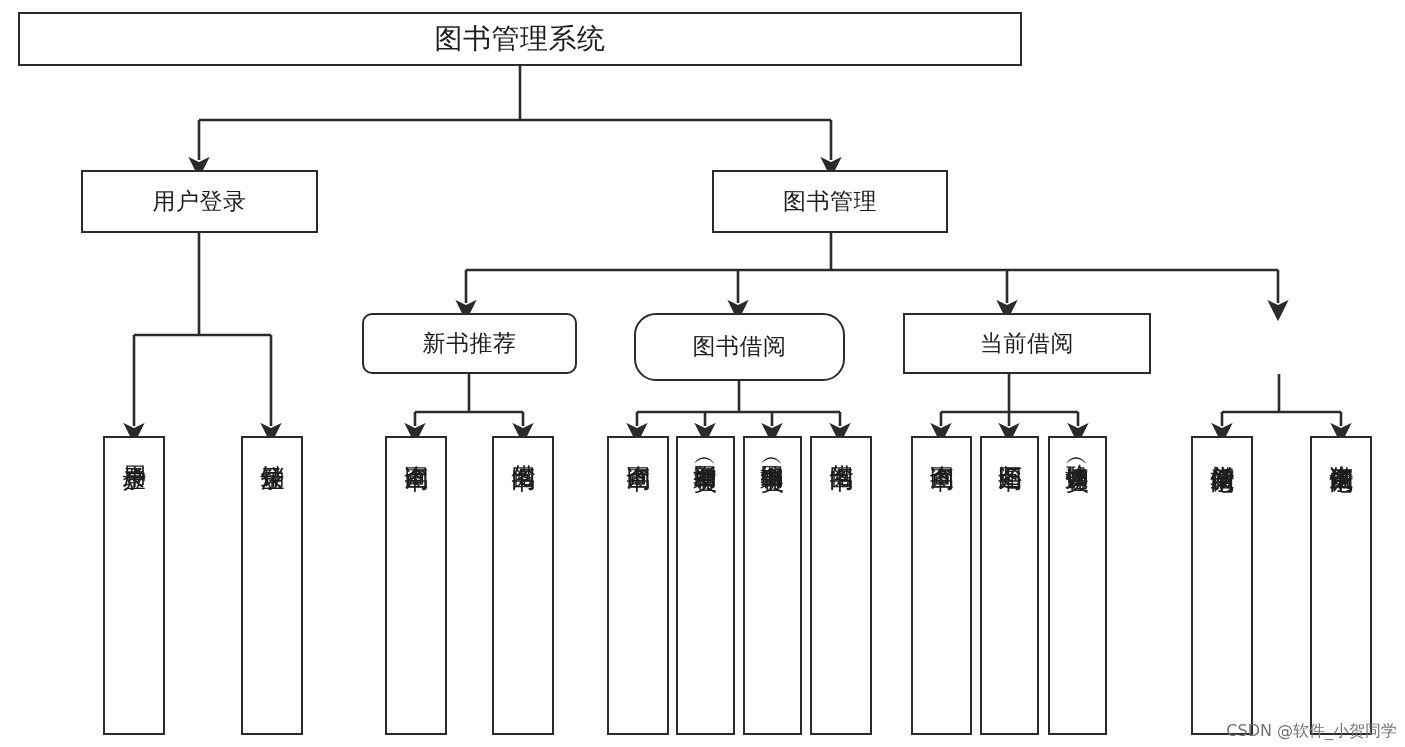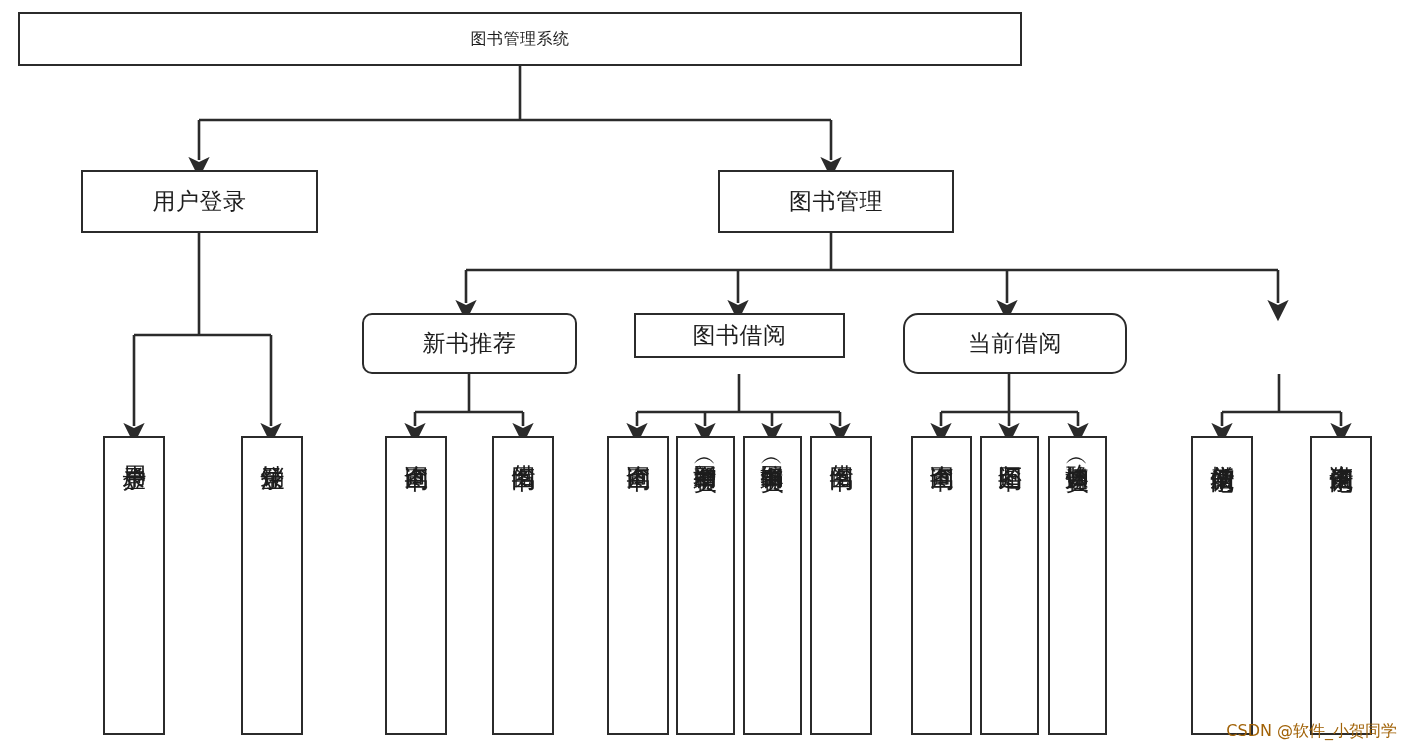--- a/index.html
+++ b/index.html
@@ -39,21 +39,21 @@
     color: #1d1d1d;
     text-align: center;
     line-height: 1.12;
     letter-spacing: 0.5px;
     white-space: nowrap;
   }
   .node.horizontal .node-label {
     font-size: 23px;
   }
   .node.root .node-label {
-    font-size: 16px;
+    font-size: 28px;
     text-align: center;
   }
   .node.vertical {
     align-items: flex-start;
     justify-content: center;
     padding-top: 8px;
   }
   .node.vertical .node-label {
     writing-mode: vertical-rl;
     text-orientation: upright;
@@ -63,21 +63,21 @@
     white-space: nowrap;
   }
   .node.vertical.tall-text .node-label {
     font-size: 23px;
   }
   #watermark {
     position: absolute;
     right: 8px;
     bottom: 5px;
     font-size: 16px;
-    color: #a16207;
+    color: #737373;
     z-index: 5;
     white-space: nowrap;
     font-family: "DejaVu Sans", "Liberation Sans", sans-serif;
   }
 </style>
 </head>
 <body>
 
 <div id="diagram-root">
 
@@ -133,33 +133,33 @@
   </svg>
 
   <div class="node root horizontal" style="left:18px; top:12px; width:1004px; height:54px;">
     <span class="node-label">图书管理系统</span>
   </div>
 
   <div class="node horizontal" style="left:81px; top:170px; width:237px; height:63px;">
     <span class="node-label">用户登录</span>
   </div>
 
-  <div class="node horizontal" style="left:712px; top:170px; width:236px; height:63px;margin-left:6px;">
+  <div class="node horizontal" style="left:712px; top:170px; width:236px; height:63px;">
     <span class="node-label">图书管理</span>
   </div>
 
   <div class="node horizontal" style="left:362px; top:313px; width:215px; height:61px;border-radius:10px;">
     <span class="node-label">新书推荐</span>
   </div>
 
-  <div class="node horizontal" style="left:634px; top:313px; width:211px; height:45px;">
+  <div class="node horizontal" style="left:634px; top:313px; width:211px; height:68px;border-radius:22px;">
     <span class="node-label">图书借阅</span>
   </div>
 
-  <div class="node horizontal" style="left:903px; top:313px; width:224px; height:61px;border-radius:15px;">
+  <div class="node horizontal" style="left:903px; top:313px; width:248px; height:61px;">
     <span class="node-label">当前借阅</span>
   </div>
 
 
   <div class="node vertical" style="left:103px; top:436px; width:62px; height:299px;">
     <span class="node-label">用户登录</span>
   </div>
 
   <div class="node vertical" style="left:241px; top:436px; width:62px; height:299px;">
     <span class="node-label">注销登录</span>

